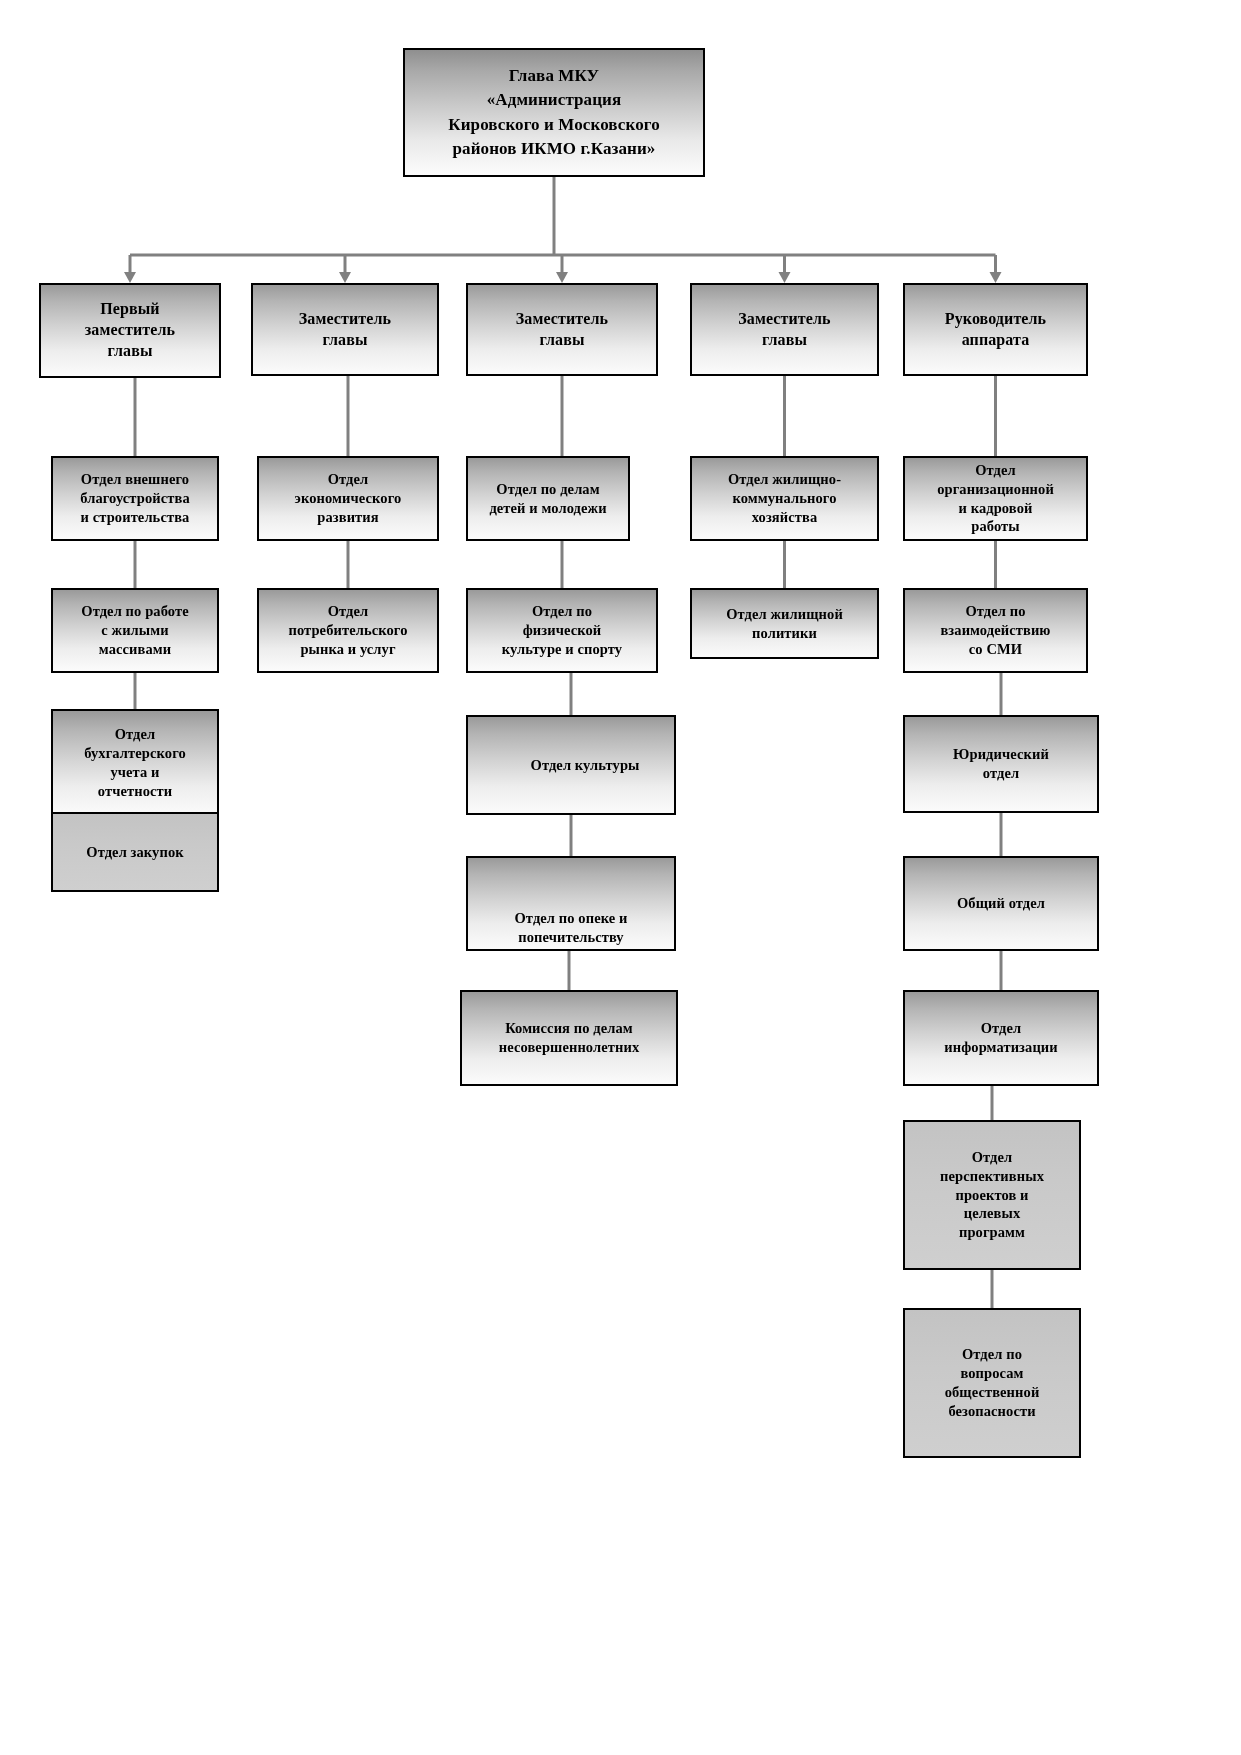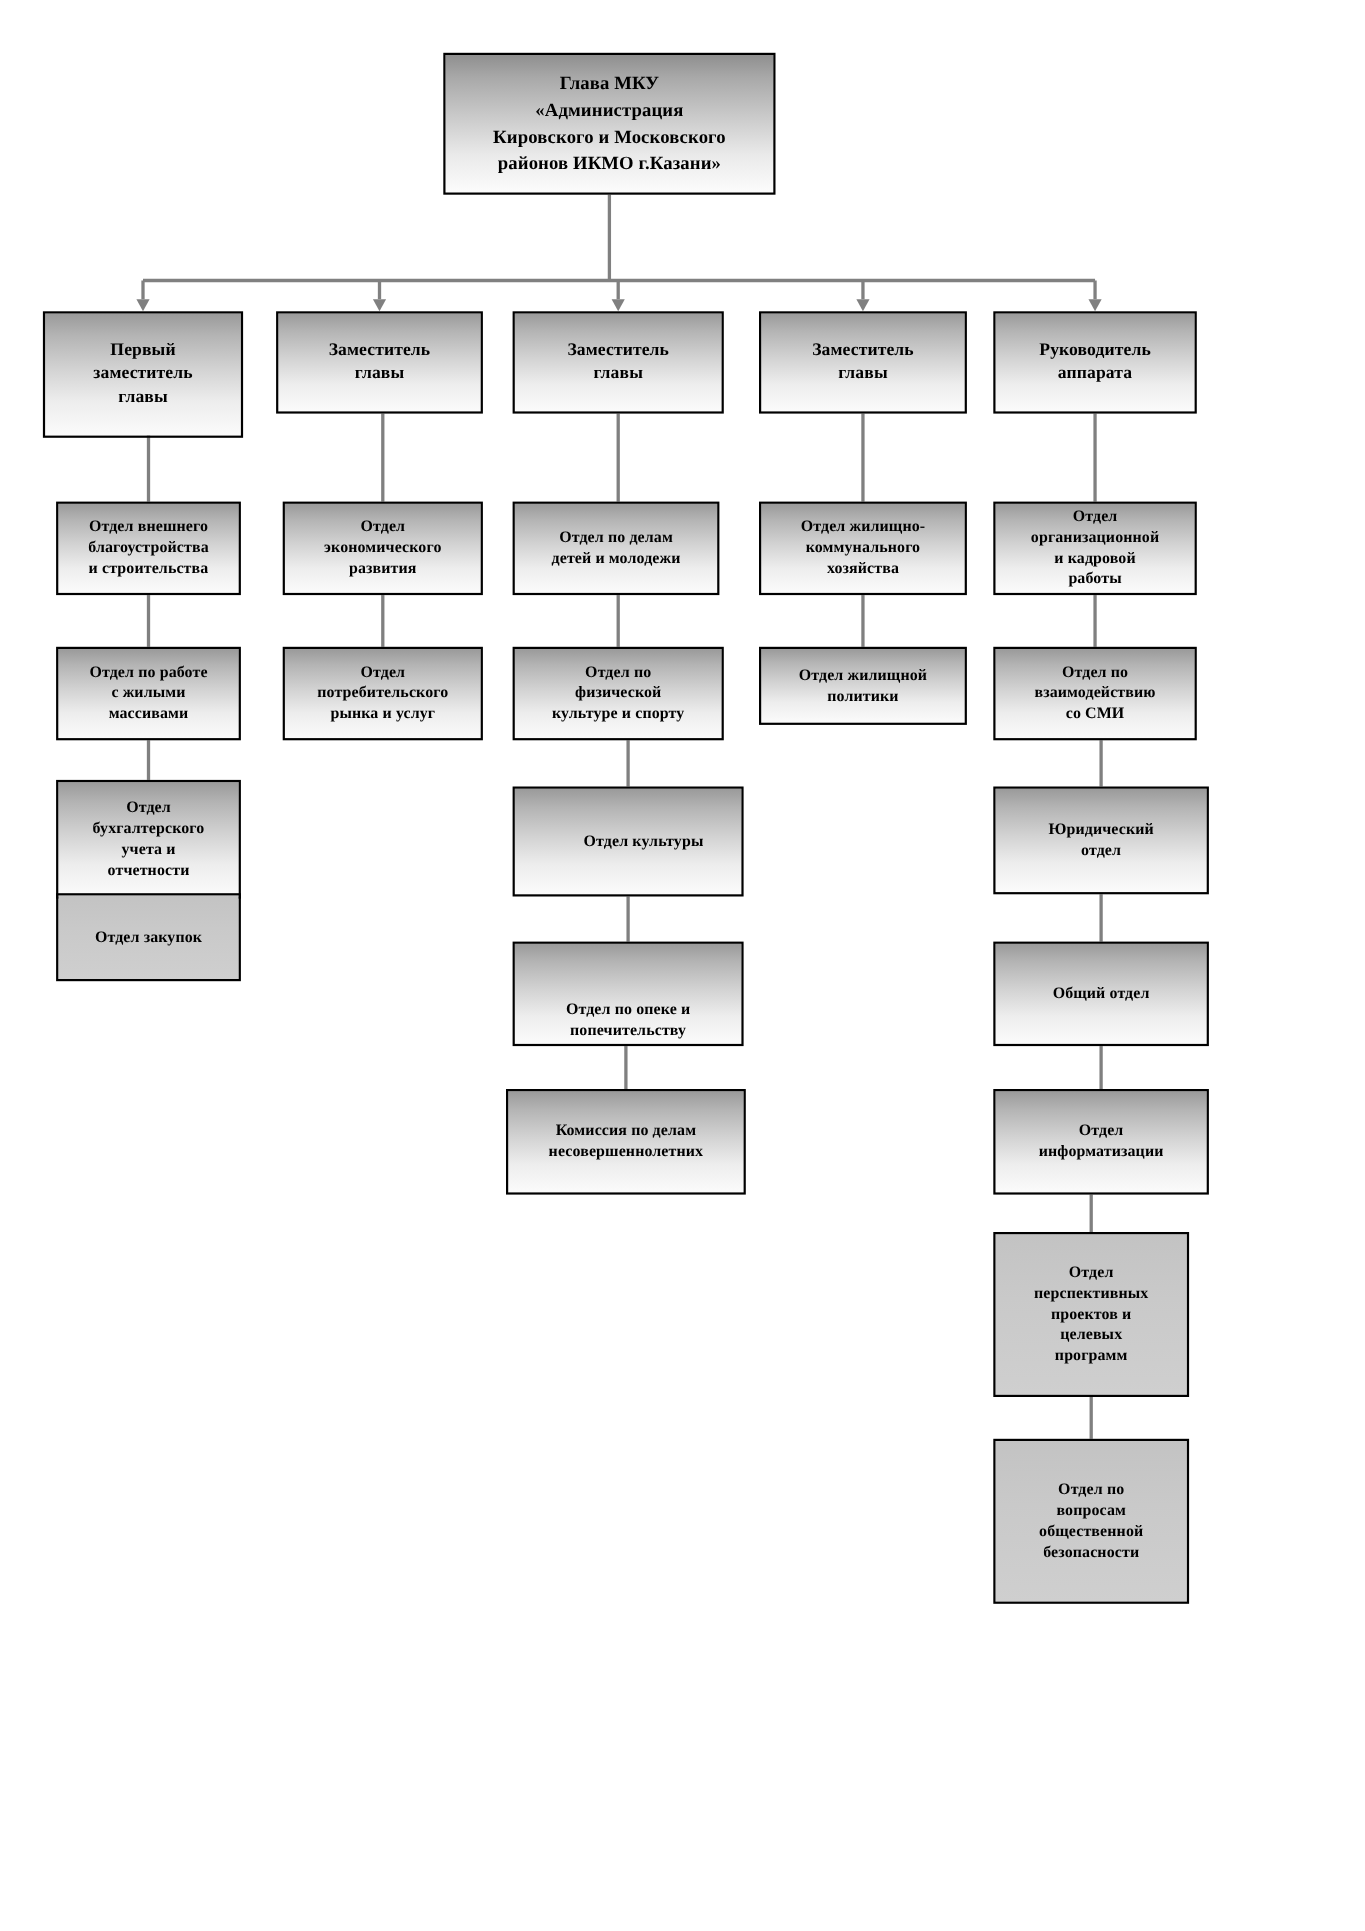--- a/index.html
+++ b/index.html
@@ -95,21 +95,21 @@
       <line x1="1001" y1="951" x2="1001" y2="990" stroke="#808080" stroke-width="3"></line>
       <line x1="992" y1="1086" x2="992" y2="1120" stroke="#808080" stroke-width="3"></line>
       <line x1="992" y1="1270" x2="992" y2="1308" stroke="#808080" stroke-width="3"></line>
     </svg>
 <div class="node root" style="left: 403px; top: 48px; width: 302px; height: 129px;">
       <span class="node-label">Глава МКУ
 «Администрация
 Кировского и Московского
 районов ИКМО г.Казани»</span>
     </div>
-    <div class="node lvl2" style="left: 39px; top: 283px; width: 182px; height: 115px;">
+    <div class="node lvl2" style="left: 39px; top: 283px; width: 182px; height: 95px;">
       <span class="node-label">Первый
 заместитель
 главы</span>
     </div>
     <div class="node lvl2" style="left: 251px; top: 283px; width: 188px; height: 93px;">
       <span class="node-label">Заместитель
 главы</span>
     </div>
     <div class="node lvl2" style="left: 466px; top: 283px; width: 192px; height: 93px;">
       <span class="node-label">Заместитель
@@ -145,21 +145,21 @@
     <div class="node dept" style="left: 257px; top: 456px; width: 182px; height: 85px;">
       <span class="node-label">Отдел
 экономического
 развития</span>
     </div>
     <div class="node dept" style="left: 257px; top: 588px; width: 182px; height: 85px;">
       <span class="node-label">Отдел
 потребительского
 рынка и услуг</span>
     </div>
-    <div class="node dept" style="left: 466px; top: 456px; width: 188px; height: 85px;">
+    <div class="node dept" style="left: 466px; top: 456px; width: 164px; height: 85px;">
       <span class="node-label">Отдел по делам
 детей и молодежи</span>
     </div>
     <div class="node dept" style="left: 466px; top: 588px; width: 192px; height: 85px;">
       <span class="node-label">Отдел по
 физической
 культуре и спорту</span>
     </div>
     <div class="node dept" style="left: 466px; top: 715px; width: 210px; height: 100px; padding-left: 32px;">
       <span class="node-label">Отдел культуры</span>

